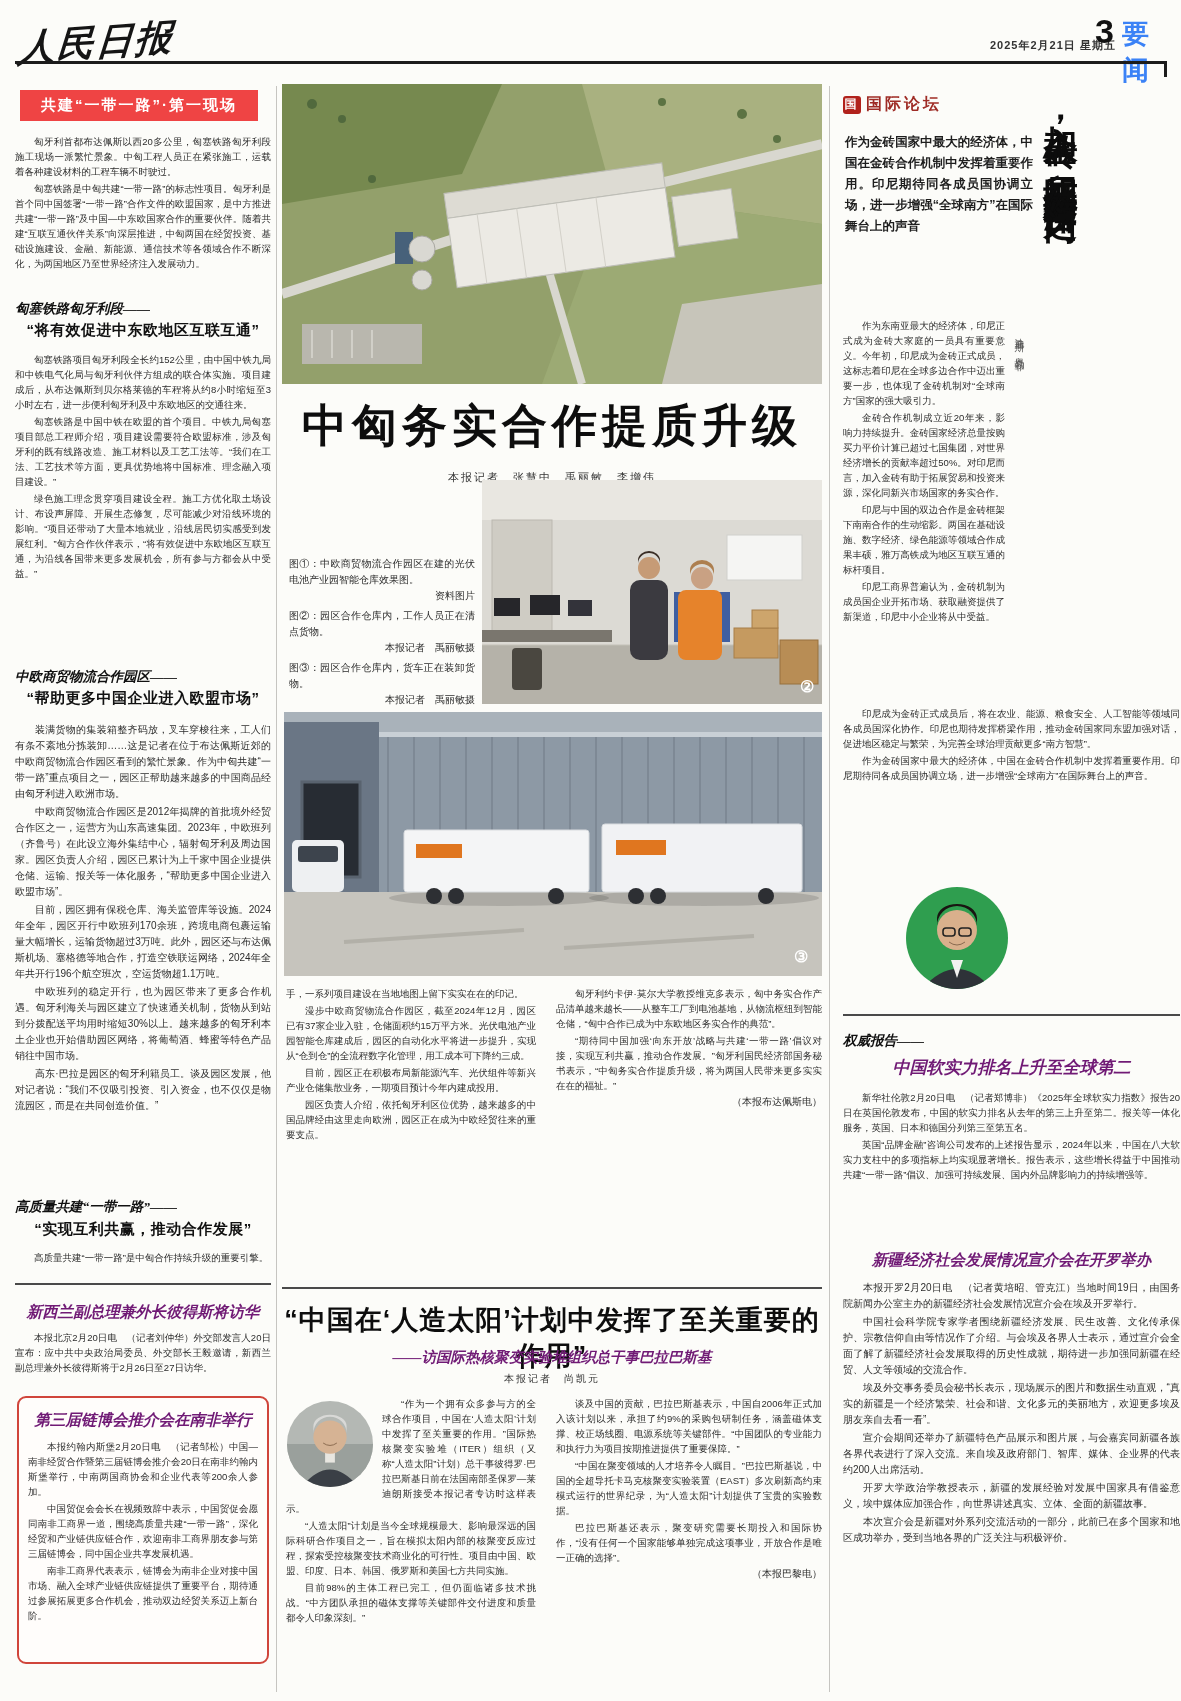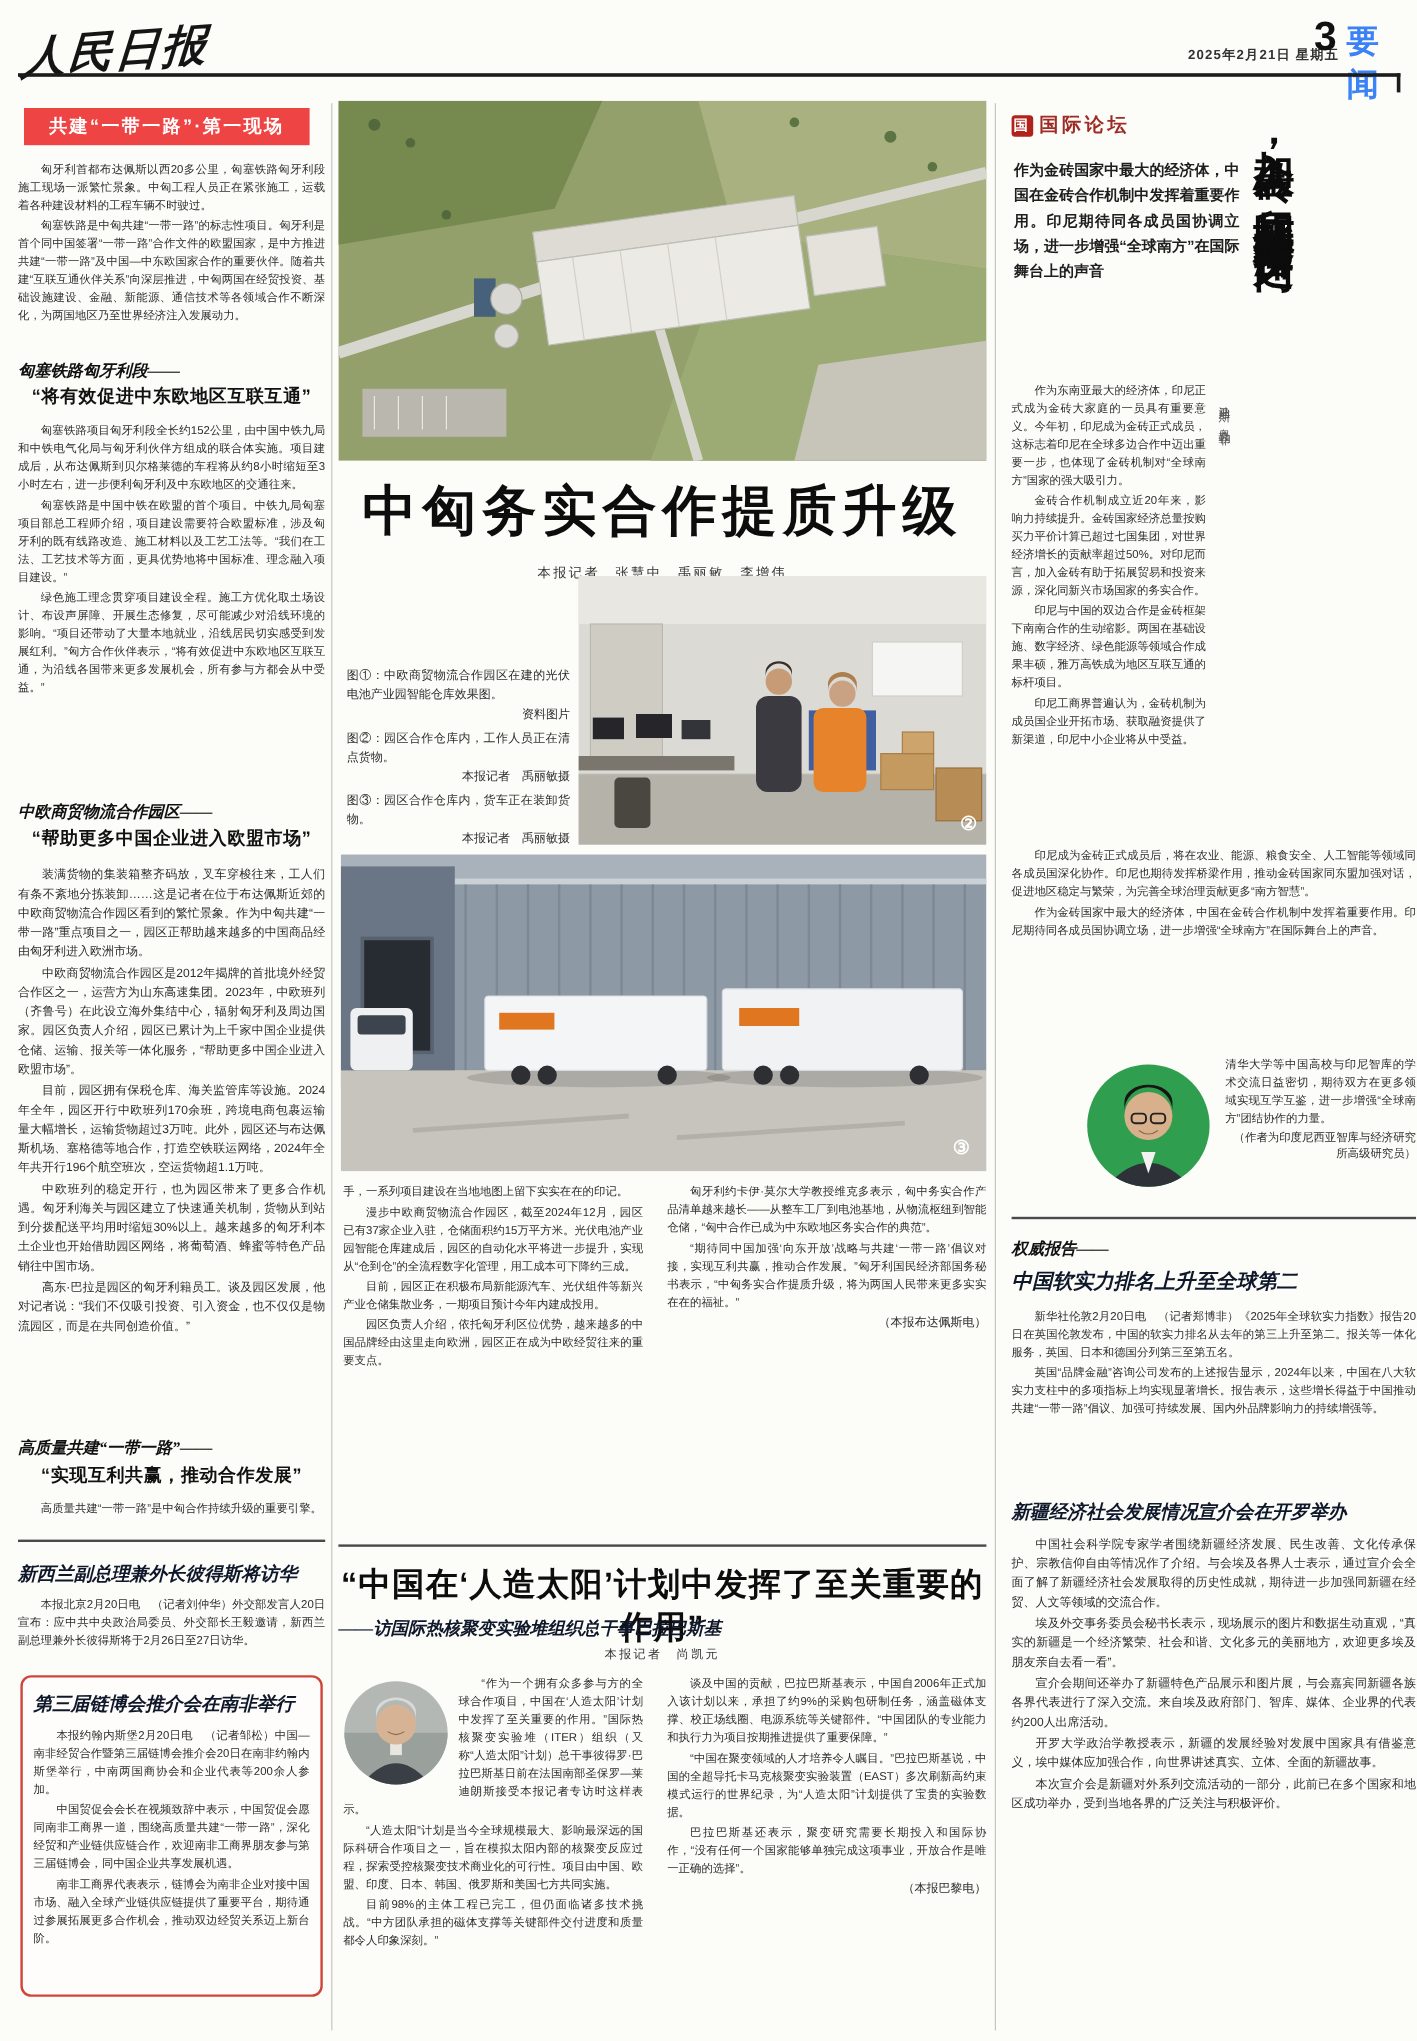--- a/index.html
+++ b/index.html
@@ -11,21 +11,21 @@
             font-size:37px;transform:rotate(-4deg) skewX(-8deg);color:#151515;letter-spacing:2px;}
   .hdate{font-size:11px;font-weight:bold;color:#333;letter-spacing:1px;}
   .pageno{font-size:34px;font-weight:bold;color:#111;}
   .pagesec{font-size:27px;font-weight:bold;color:#3b82f6;letter-spacing:8px;}
   .hrule{background:#1c1c1c;}
   
   .bp{font-size:10px;line-height:16px;text-align:justify;text-indent:2em;margin:0 0 2px;color:#2d2d2d;}
   .bp-sm{font-size:9.5px;line-height:15px;}
   .kicker{font-family:"Liberation Serif",serif;font-style:italic;font-weight:bold;font-size:13.5px;color:#111;}
   .subhead{font-weight:bold;font-size:15px;text-align:center;color:#111;letter-spacing:0.5px;}
-  .script-head{font-family:"Liberation Serif",serif;font-style:italic;font-weight:bold;color:#0f172a;}
+  .script-head{font-family:"Liberation Serif",serif;font-style:italic;font-weight:bold;text-align:center;color:#701a75;}
   .banner{background:#ef4444;color:#fff;font-weight:bold;font-size:15px;letter-spacing:2px;
           display:flex;align-items:center;justify-content:center;}
   .vline{background:#c6c5c1;width:1px;}
   .divider{background:#4a4a4a;height:2px;}
   .main-headline{font-size:45px;font-weight:bold;letter-spacing:5px;text-align:center;color:#0d0d0d;}
   .byline{font-size:11px;text-align:center;color:#333;letter-spacing:2px;}
   .caption{font-size:10px;line-height:16px;color:#2d2d2d;text-align:justify;}
   .caption .cr{display:block;text-align:right;}
   .redbox{border:2.5px solid #d0453b;border-radius:9px;background:#fffdfb;padding:10px 9px;box-sizing:border-box;}
   .forum-label{color:#9e2b25;font-weight:bold;font-size:16px;letter-spacing:3px;display:flex;align-items:center;gap:5px;}
@@ -316,37 +316,34 @@
           <path d="M16,104 Q52,62 88,104 Z" fill="#2e3238"></path>
           <polygon points="46,74 58,74 52,92" fill="#f2f2f0"></polygon>
           <circle cx="52" cy="44" r="20" fill="#d9b08c"></circle>
           <path d="M32,40 a20,20 0 0 1 40,0 l0,-8 a20,14 0 0 0 -40,0 z" fill="#191512"></path>
           <rect x="38" y="42" width="12" height="8" rx="3" fill="none" stroke="#222" stroke-width="1.6"></rect>
           <rect x="54" y="42" width="12" height="8" rx="3" fill="none" stroke="#222" stroke-width="1.6"></rect>
           <path d="M44,56 q8,6 16,0" stroke="#8a6a50" fill="none"></path>
         </g>
       </svg>
     </span>
-    <div class="abs" style="left:178px;top:0;width:159px;">
-      <p class="bp bp-sm" style="text-indent:0;">清华大学等中国高校与印尼智库的学术交流日益密切，期待双方在更多领域实现互学互鉴，进一步增强“全球南方”团结协作的力量。</p>
-      <div class="sign" style="font-size:9.5px;">（作者为印度尼西亚智库与经济研究所高级研究员）</div>
-    </div>
   </div>
 
   <div class="abs divider" style="left:843px;top:1014px;width:337px;"></div>
 
   <div class="abs kicker" style="left:843px;top:1032px;">权威报告——</div>
   <div class="abs script-head" style="left:843px;top:1056px;width:337px;font-size:17px;">中国软实力排名上升至全球第二</div>
   <div class="abs" style="left:843px;top:1090px;width:337px;">
     <p class="bp bp-sm">新华社伦敦2月20日电　（记者郑博非）《2025年全球软实力指数》报告20日在英国伦敦发布，中国的软实力排名从去年的第三上升至第二。报关等一体化服务，英国、日本和德国分列第三至第五名。</p>
     <p class="bp bp-sm">英国“品牌金融”咨询公司发布的上述报告显示，2024年以来，中国在八大软实力支柱中的多项指标上均实现显著增长。报告表示，这些增长得益于中国推动共建“一带一路”倡议、加强可持续发展、国内外品牌影响力的持续增强等。</p>
   </div>
 
   <div class="abs script-head" style="left:843px;top:1250px;width:337px;font-size:15.5px;">新疆经济社会发展情况宣介会在开罗举办</div>
   <div class="abs" style="left:843px;top:1280px;width:337px;">
+    <p class="bp">本报开罗2月20日电　（记者黄培昭、管克江）当地时间19日，由国务院新闻办公室主办的新疆经济社会发展情况宣介会在埃及开罗举行。</p>
     <p class="bp">中国社会科学院专家学者围绕新疆经济发展、民生改善、文化传承保护、宗教信仰自由等情况作了介绍。与会埃及各界人士表示，通过宣介会全面了解了新疆经济社会发展取得的历史性成就，期待进一步加强同新疆在经贸、人文等领域的交流合作。</p>
     <p class="bp">埃及外交事务委员会秘书长表示，现场展示的图片和数据生动直观，“真实的新疆是一个经济繁荣、社会和谐、文化多元的美丽地方，欢迎更多埃及朋友亲自去看一看”。</p>
     <p class="bp">宣介会期间还举办了新疆特色产品展示和图片展，与会嘉宾同新疆各族各界代表进行了深入交流。来自埃及政府部门、智库、媒体、企业界的代表约200人出席活动。</p>
     <p class="bp">开罗大学政治学教授表示，新疆的发展经验对发展中国家具有借鉴意义，埃中媒体应加强合作，向世界讲述真实、立体、全面的新疆故事。</p>
     <p class="bp">本次宣介会是新疆对外系列交流活动的一部分，此前已在多个国家和地区成功举办，受到当地各界的广泛关注与积极评价。</p>
   </div>
 
 </div>
 
 </body></html>

